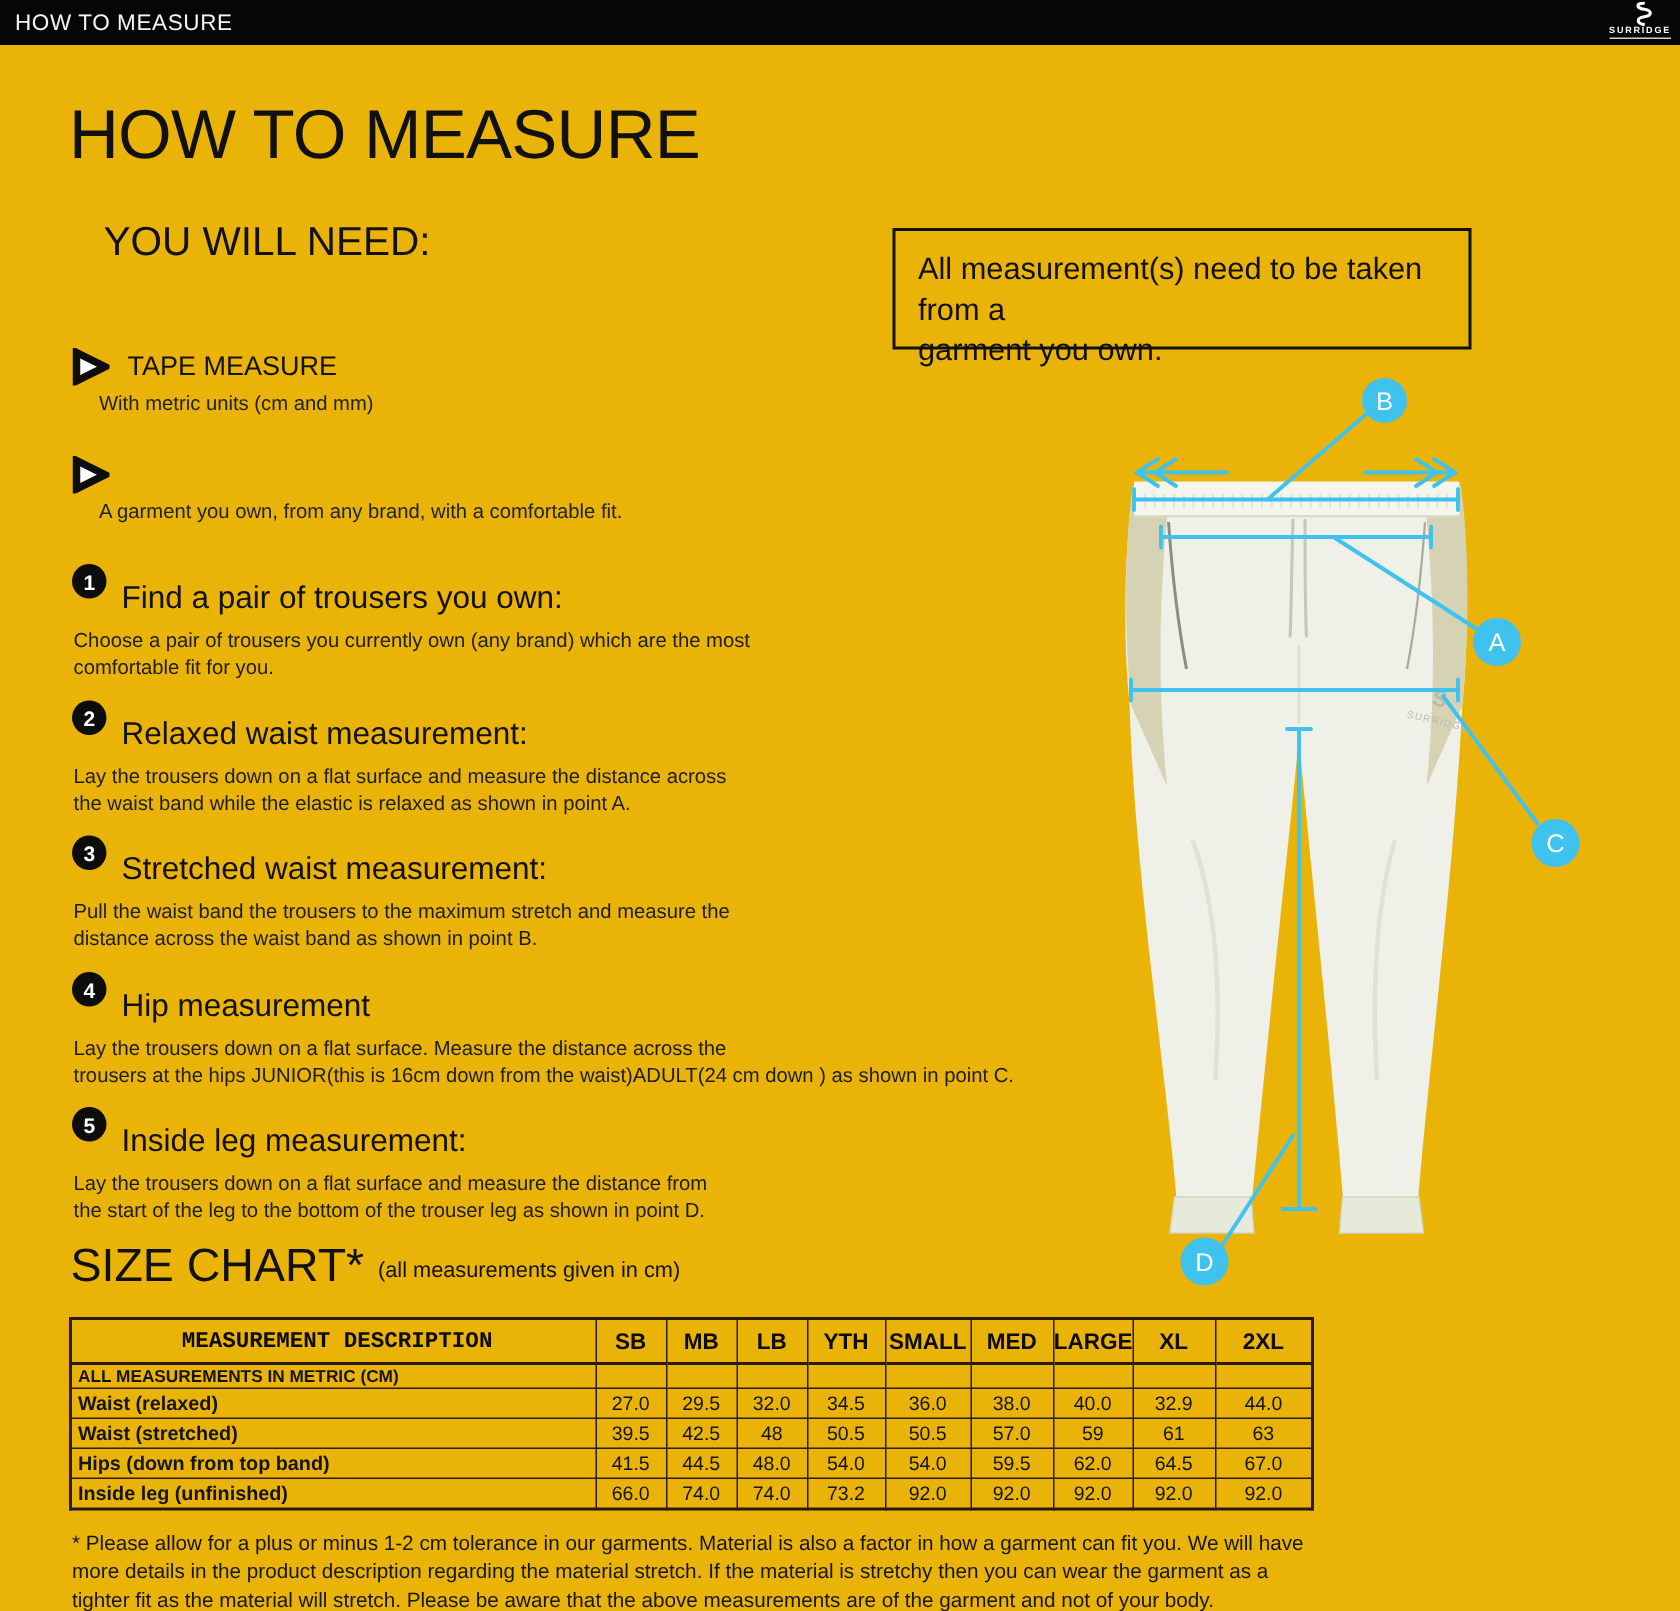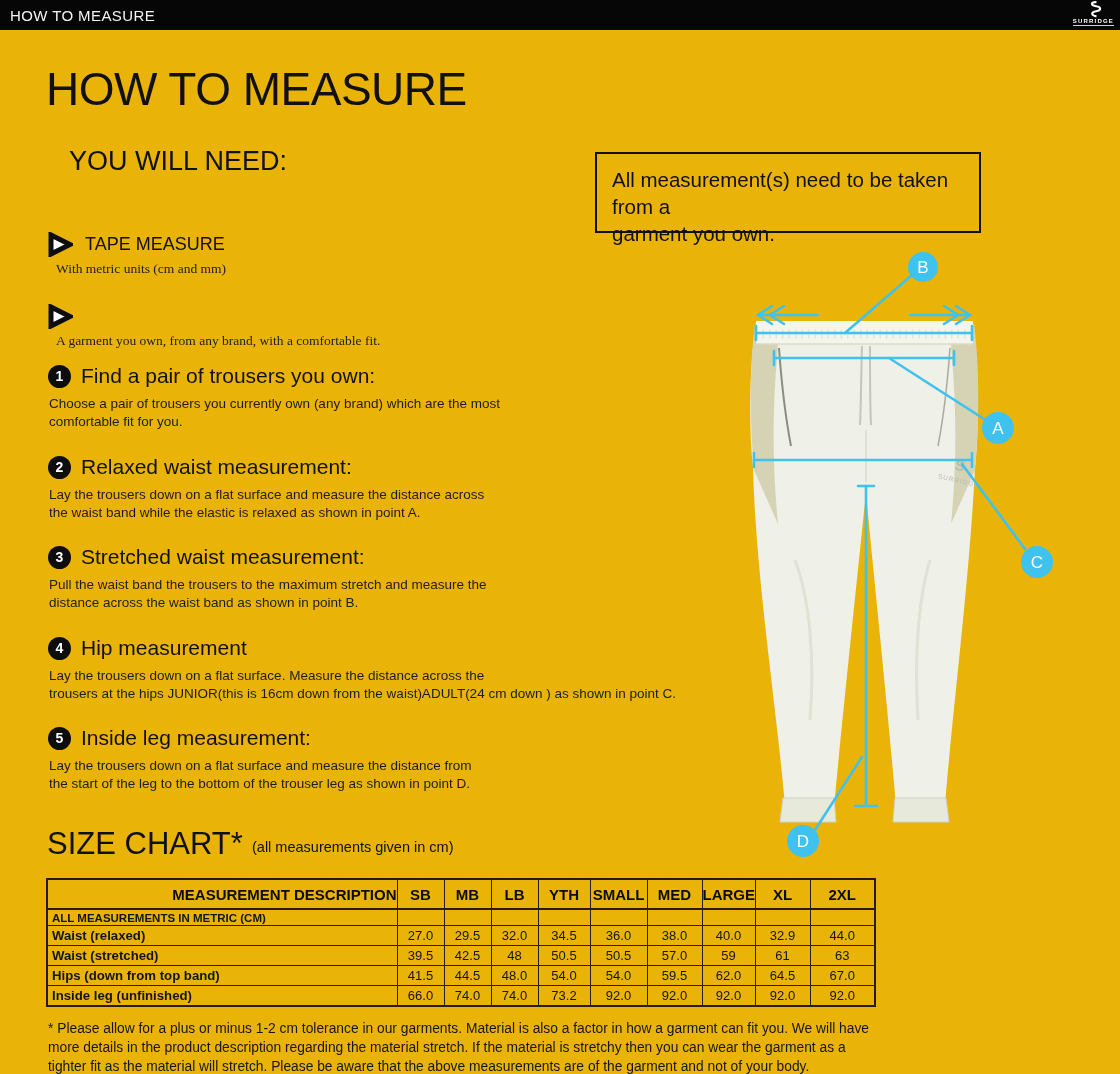--- a/index.html
+++ b/index.html
@@ -12,39 +12,39 @@
   .brand{position:absolute;right:6px;top:1px;display:flex;flex-direction:column;align-items:center;line-height:1;}
   .brand-name{color:#fff;font-size:6px;letter-spacing:1.2px;font-weight:700;border-bottom:1px solid #cfcfcf;padding-bottom:1px;}
 
   
   .page-title{position:absolute;left:46px;top:62px;font-size:46px;letter-spacing:-0.5px;color:#111;}
   .need-heading{position:absolute;left:49px;top:146px;font-size:27px;color:#111;margin-left:20px;}
 
   .need-item{position:absolute;left:48px;}
   .need-head{display:flex;align-items:center;gap:12px;margin-top:24px;}
   .need-label{font-size:18px;color:#111;}
-  .need-desc{font-size:13.5px;color:#222;margin-top:4px;margin-left:8px;font-family:Liberation Serif, serif;}
+  .need-desc{font-size:13.5px;color:#222;margin-top:4px;margin-left:18px;}
 
   .step{position:absolute;left:48px;width:700px;}
   .step-head{display:flex;align-items:center;gap:10px;}
   .badge{width:23px;height:23px;border-radius:50%;background:#0d0d0d;color:#fff;font-size:14px;font-weight:700;display:flex;align-items:center;justify-content:center;flex:0 0 23px;}
-  .step-title{font-size:21px;color:#111;}
+  .step-title{font-size:21px;color:#111;margin-top:23px;}
   .step-body{margin:7px 0 0 1px;font-size:13.5px;line-height:1.36;color:#1d1d1d;white-space:pre-line;}
 
   .notice-box{position:absolute;left:595px;top:152px;width:386px;height:81px;box-sizing:border-box;border:2.5px solid #111;padding:12px 15px;font-size:20.5px;line-height:1.32;color:#111;white-space:pre-line;}
 
   .diagram{position:absolute;left:700px;top:240px;pointer-events:none;}
 
   .size-chart-heading{position:absolute;left:47px;top:826px;font-size:31px;color:#111;}
   .size-chart-sub{position:absolute;left:252px;top:839px;font-size:14.5px;color:#111;}
 
   .size-chart-table{position:absolute;left:46px;top:878px;border-collapse:collapse;table-layout:fixed;width:828px;border:2.5px solid #2b1a1a;}
   .size-chart-table th,.size-chart-table td{border:1.3px solid #2b1a1a;padding:0 0;overflow:hidden;white-space:nowrap;}
   .size-chart-table thead th{height:28px;font-size:15px;font-weight:700;color:#0c0c0c;text-align:center;border-bottom:2.2px solid #2b1a1a;}
-  .size-chart-table thead th.col-desc{text-align:right;padding-left:5px;}
+  .size-chart-table thead th.col-desc{text-align:center;padding-left:5px;font-family:Liberation Mono, monospace;}
   .size-chart-table td{height:19px;font-size:13px;text-align:center;color:#141414;margin-left:40px;}
   .size-chart-table td.lbl{text-align:left;font-weight:700;font-size:13.2px;padding-left:4px;}
   .size-chart-table tr.metric td{height:15px;font-weight:700;font-size:11.5px;}
 
   .footnote{position:absolute;left:48px;top:1019px;width:1040px;font-size:13.8px;line-height:1.38;color:#161616;white-space:pre-line;}
 </style>
 </head>
 <body>
 
 <div class="page">

